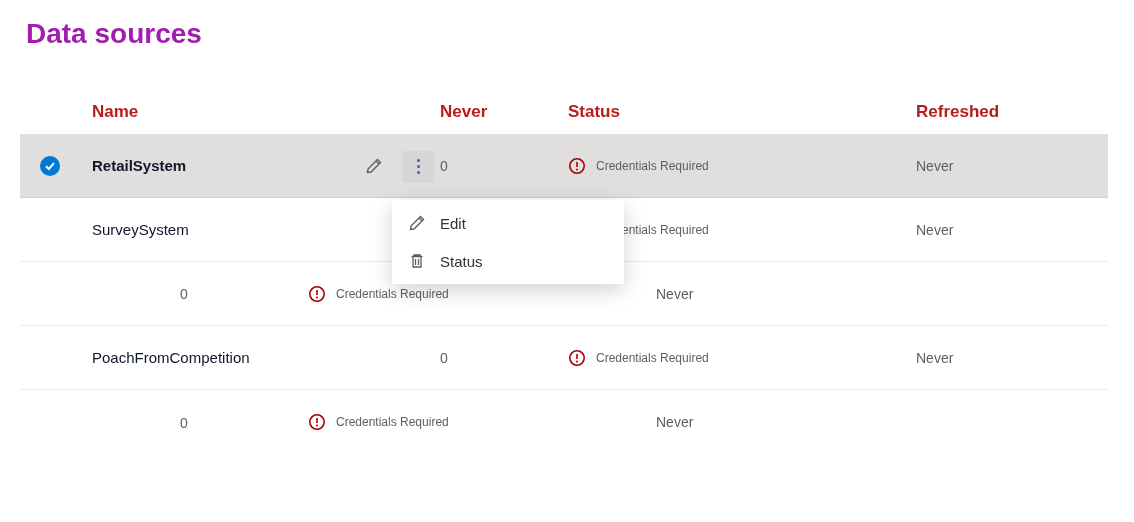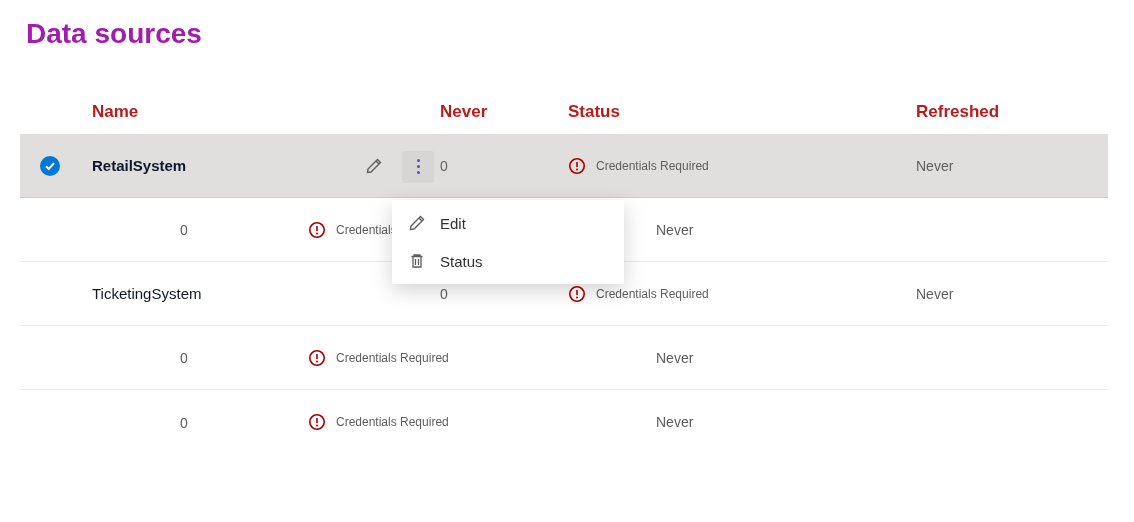--- a/index.html
+++ b/index.html
@@ -173,57 +173,58 @@
               <circle cx="9" cy="12.6" r="1" fill="#a80000"></circle>
             </svg>
           <span>Credentials Required</span>
         </div>
       </div>
       <div class="col-refreshed"><span class="refreshed-cell">Never</span></div>
     </div>
 
     <div class="td-row">
       <div class="col-check"></div>
+      <div class="col-name"><span class="name-cell">SurveySystem</span></div>
       <div class="col-edit"></div>
       <div class="col-more"></div>
       <div class="col-tables"><span class="tables-cell">0</span></div>
       <div class="col-status">
         <div class="status-cell">
           <svg class="warn-icon" width="18" height="18" viewBox="0 0 18 18">
               <circle cx="9" cy="9" r="7.2" fill="none" stroke="#a80000" stroke-width="1.6"></circle>
               <line x1="9" y1="5" x2="9" y2="10" stroke="#a80000" stroke-width="1.6"></line>
               <circle cx="9" cy="12.6" r="1" fill="#a80000"></circle>
             </svg>
           <span>Credentials Required</span>
         </div>
       </div>
       <div class="col-refreshed"><span class="refreshed-cell">Never</span></div>
     </div>
 
     <div class="td-row">
       <div class="col-check"></div>
-      <div class="col-name"><span class="name-cell">TicketingSystem</span></div>
       <div class="col-edit"></div>
       <div class="col-more"></div>
       <div class="col-tables"><span class="tables-cell">0</span></div>
       <div class="col-status">
         <div class="status-cell">
           <svg class="warn-icon" width="18" height="18" viewBox="0 0 18 18">
               <circle cx="9" cy="9" r="7.2" fill="none" stroke="#a80000" stroke-width="1.6"></circle>
               <line x1="9" y1="5" x2="9" y2="10" stroke="#a80000" stroke-width="1.6"></line>
               <circle cx="9" cy="12.6" r="1" fill="#a80000"></circle>
             </svg>
           <span>Credentials Required</span>
         </div>
       </div>
       <div class="col-refreshed"><span class="refreshed-cell">Never</span></div>
     </div>
 
     <div class="td-row">
       <div class="col-check"></div>
+      <div class="col-name"><span class="name-cell">PoachFromCompetition</span></div>
       <div class="col-edit"></div>
       <div class="col-more"></div>
       <div class="col-tables"><span class="tables-cell">0</span></div>
       <div class="col-status">
         <div class="status-cell">
           <svg class="warn-icon" width="18" height="18" viewBox="0 0 18 18">
               <circle cx="9" cy="9" r="7.2" fill="none" stroke="#a80000" stroke-width="1.6"></circle>
               <line x1="9" y1="5" x2="9" y2="10" stroke="#a80000" stroke-width="1.6"></line>
               <circle cx="9" cy="12.6" r="1" fill="#a80000"></circle>
             </svg>

